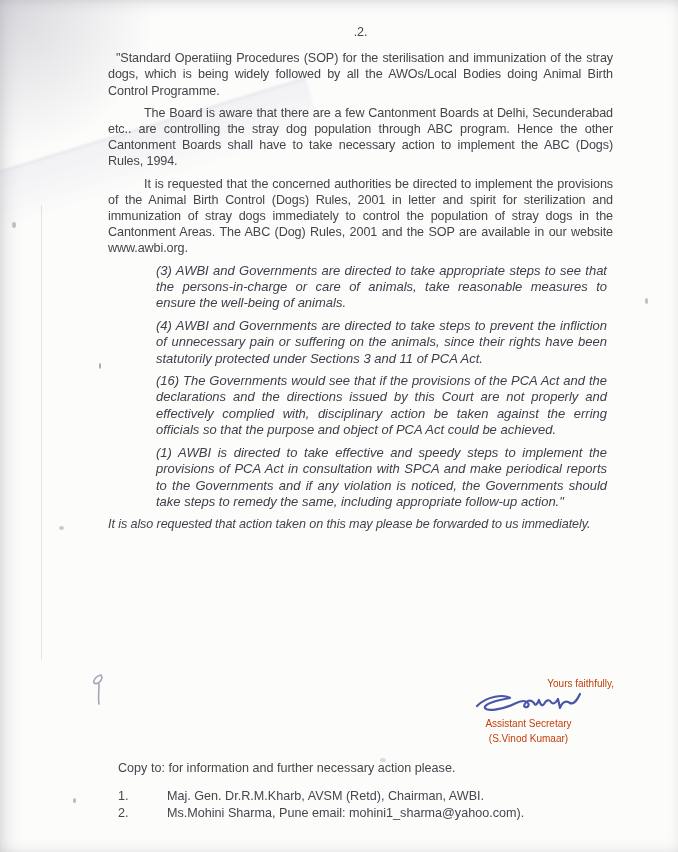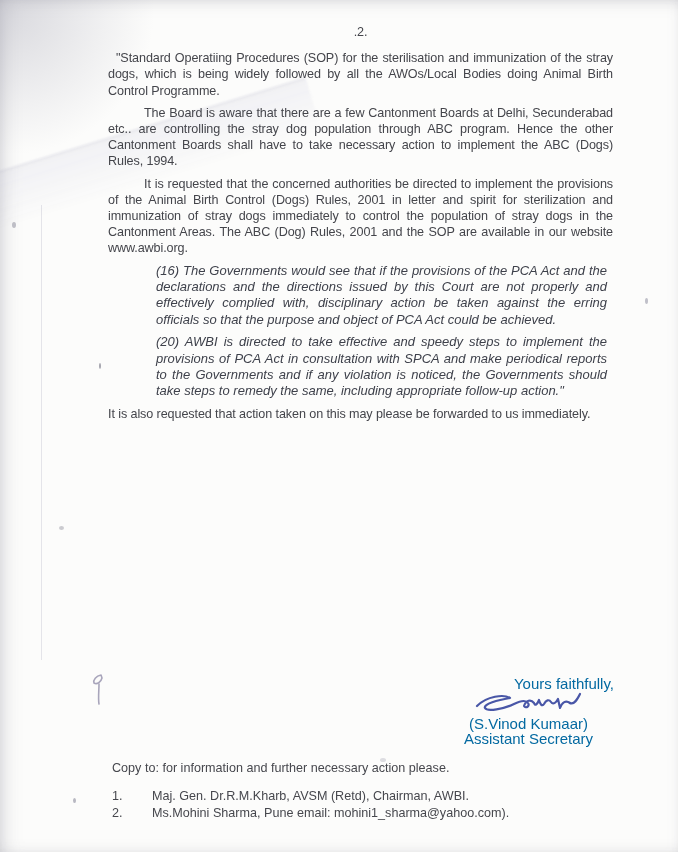--- a/index.html
+++ b/index.html
@@ -51,38 +51,38 @@
   .pagenum{text-align:center;margin:0 0 10px 0;}
   p.bodyp{margin:0 0 6px 0;text-align:justify;}
   .ind-sm{text-indent:8px;}
   .ind-md{text-indent:36px;}
   .ind-lg{text-indent:74px;}
   .weblink{}
   .quote{
     font-style:italic;font-size:13px;line-height:16.4px;color:#3e414b;
     margin:0 6px 6px 48px;text-align:justify;letter-spacing:0;
   }
-  .closing{margin:2px 0 0 0;text-align:left;}
+  .closing{margin:2px 0 0 0;text-align:left;font-style:italic;}
   
   .sigblock{
     position:absolute;right:62px;top:676px;width:175px;
-    color:#0369a1;font-size:15px;line-height:15.5px;text-align:center;
+    color:#c2410c;font-size:10px;line-height:15.5px;text-align:center;
   }
   .salutation{text-align:right;margin:0 2px 0 0;}
   .signature-svg{display:block;margin:-1px auto -3px auto;}
   .penmark-svg{position:absolute;left:90px;top:672px;}
   
   .copyblock{
-    position:absolute;left:112px;top:760px;width:470px;
+    position:absolute;left:118px;top:760px;width:470px;
     color:#46474d;font-size:12.6px;line-height:16.2px;
   }
   .copy-heading{margin:0 0 12px 0;}
   .copy-row{display:flex;margin:0 0 1px 0;}
   .copy-num{width:40px;flex:0 0 40px;}
-  .copy-text{flex:1;}
+  .copy-text{flex:1;margin-left:9px;}
 </style>
 </head>
 <body>
 
 <div class="page">
 
   <div class="corner-smudge"></div>
   <div class="fold-line"></div>
   <div class="edge-line"></div>
   <div class="speck s1"></div>
@@ -96,46 +96,48 @@
     <div class="pagenum">.2.</div>
 
     <p class="bodyp ind-sm">"Standard Operatiing Procedures (SOP) for the sterilisation and immunization of the stray dogs, which is being widely followed by all the AWOs/Local Bodies doing Animal Birth Control Programme.</p>
 
 
     <p class="bodyp ind-md">The Board is aware that there are a few Cantonment Boards at Delhi, Secunderabad etc.. are controlling the stray dog population through ABC program. Hence the other Cantonment Boards shall have to take necessary action to implement the ABC (Dogs) Rules, 1994.</p>
 
     <p class="bodyp ind-md"><span>It is requested that the concerned authorities be directed to implement the provisions of the Animal Birth Control (Dogs) Rules, 2001 in letter and spirit for sterilization and immunization of stray dogs immediately to control the population of stray dogs in the Cantonment Areas. The ABC (Dog) Rules, 2001 and the SOP are available in our website </span><span class="weblink">www.awbi.org</span><span>.</span></p>
 
 
+    <p class="quote">(3) AWBI and Governments are directed to take appropriate steps to see that the persons-in-charge or care of animals, take reasonable measures to ensure the well-being of animals.</p>
 
+    <p class="quote">(4) AWBI and Governments are directed to take steps to prevent the infliction of unnecessary pain or suffering on the animals, since their rights have been statutorily protected under Sections 3 and 11 of PCA Act.</p>
 
     <p class="quote">(16) The Governments would see that if the provisions of the PCA Act and the declarations and the directions issued by this Court are not properly and effectively complied with, disciplinary action be taken against the erring officials so that the purpose and object of PCA Act could be achieved.</p>
 
-    <p class="quote">(20) AWBI is directed to take effective and speedy steps to implement the provisions of PCA Act in consultation with SPCA and make periodical reports to the Governments and if any violation is noticed, the Governments should take steps to remedy the same, including appropriate follow-up action."</p>
+    <p class="quote">(1) AWBI is directed to take effective and speedy steps to implement the provisions of PCA Act in consultation with SPCA and make periodical reports to the Governments and if any violation is noticed, the Governments should take steps to remedy the same, including appropriate follow-up action."</p>
 
     <p class="bodyp closing">It is also requested that action taken on this may please be forwarded to us immediately.</p>
   </div>
 
   <svg class="penmark-svg" width="18" height="38" viewBox="0 0 18 38">
     <g fill="none" stroke="#8d89a6" stroke-width="1.6" stroke-linecap="round" opacity="0.75">
       <path d="M11 3 C6 4 3 8 4 11 C7 13 11 10 12 6 L11 3"></path>
       <path d="M9 12 C9 19 8 26 9 32"></path>
     </g>
   </svg>
 
   <div class="sigblock">
     <div class="salutation">Yours faithfully,</div>
     <svg class="signature-svg" width="112" height="28" viewBox="0 0 112 28">
       <g fill="none" stroke-width="2.2" stroke-linecap="round" stroke-linejoin="round" opacity="0.92" stroke="#3a49a0">
         <path d="M4 15 C14 5 31 3 37 7 C25 9 10 13 12 17 C14 21 31 18 41 13 C49 9 53 9 55 12 C57 15 53 18 51 15 C53 9 58 8 61 12 C62 15 64 14 66 9 C67 13 69 16 71 13 C73 9 76 8 78 11 C80 14 83 12 85 8 L87 17 C89 11 93 9 97 12"></path>
         <path d="M97 12 C101 14 104 9 107 3"></path>
       </g>
     </svg>
+    <div>Assistant Secretary</div>
     <div>(S.Vinod Kumaar)</div>
-    <div>Assistant Secretary</div>
   </div>
 
   <div class="copyblock">
     <p class="copy-heading">Copy to: for information and further necessary action please.</p>
     <div class="copy-row">
       <span class="copy-num">1.</span>
       <span class="copy-text">Maj. Gen. Dr.R.M.Kharb, AVSM (Retd), Chairman, AWBI.</span>
     </div>
     <div class="copy-row">
       <span class="copy-num">2.</span>

